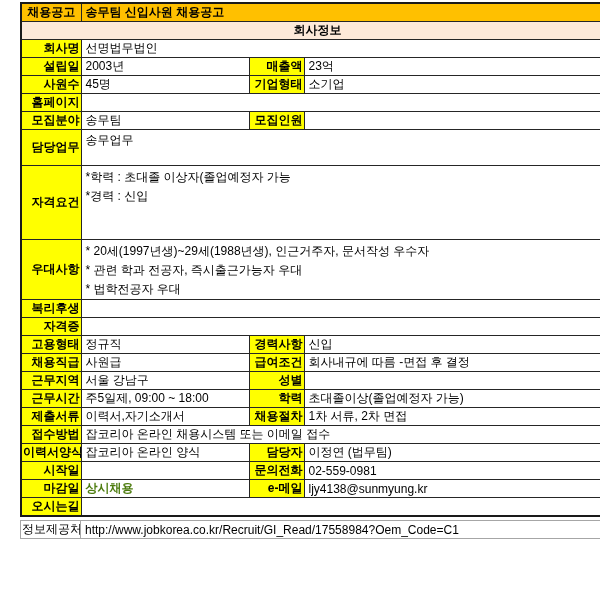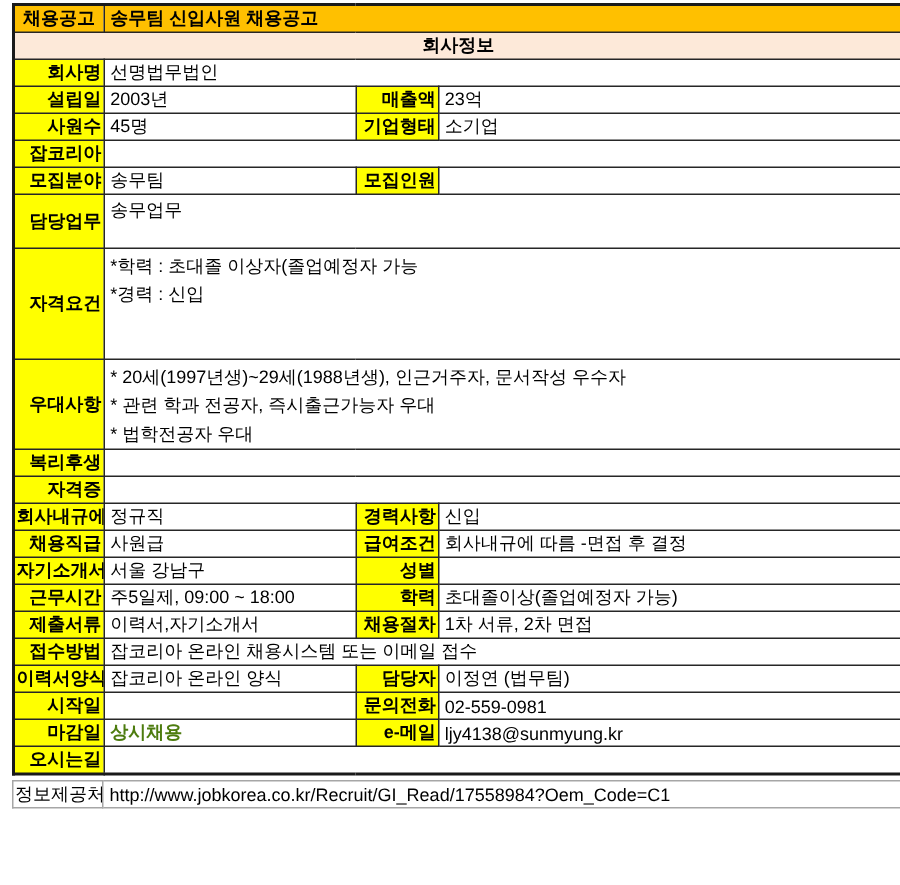--- a/index.html
+++ b/index.html
@@ -3,21 +3,21 @@
 <meta charset="utf-8">
 <style>
   * { box-sizing: border-box; }
   html, body { margin: 0; padding: 0; }
   body {
     width: 600px; height: 590px;
     background: #ffffff;
     font-family: "Liberation Sans", "DejaVu Sans", sans-serif;
     color: #000;
   }
-  .wrap { padding: 2px 0 0 8px; }
+  .wrap { padding: 2px 0 0 20px; }
   table {
     border-collapse: collapse;
     table-layout: fixed;
     width: 593px;
     font-size: 12px;
   }
   td {
     border: 1px solid #262626;
     padding: 0 4px;
     height: 18px;
@@ -85,21 +85,21 @@
       <td class="lbl">매출액</td>
       <td class="val">23억</td>
     </tr>
     <tr>
       <td class="lbl">사원수</td>
       <td class="val">45명</td>
       <td class="lbl">기업형태</td>
       <td class="val">소기업</td>
     </tr>
     <tr>
-      <td class="lbl">잡코리아</td>
+      <td class="lbl">홈페이지</td>
       <td class="val" colspan="3"></td>
     </tr>
 
     <tr>
       <td class="lbl">모집분야</td>
       <td class="val">송무팀</td>
       <td class="lbl">모집인원</td>
       <td class="val"></td>
     </tr>
     <tr>
@@ -124,33 +124,33 @@
     <tr>
       <td class="lbl">복리후생</td>
       <td class="val" colspan="3"></td>
     </tr>
     <tr>
       <td class="lbl">자격증</td>
       <td class="val" colspan="3"></td>
     </tr>
 
     <tr>
-      <td class="lbl">회사내규에</td>
+      <td class="lbl">고용형태</td>
       <td class="val">정규직</td>
       <td class="lbl">경력사항</td>
       <td class="val">신입</td>
     </tr>
     <tr>
       <td class="lbl">채용직급</td>
       <td class="val">사원급</td>
       <td class="lbl">급여조건</td>
       <td class="val">회사내규에 따름 -면접 후 결정</td>
     </tr>
     <tr>
-      <td class="lbl">자기소개서</td>
+      <td class="lbl">근무지역</td>
       <td class="val">서울 강남구</td>
       <td class="lbl">성별</td>
       <td class="val"></td>
     </tr>
     <tr>
       <td class="lbl">근무시간</td>
       <td class="val">주5일제, 09:00 ~ 18:00</td>
       <td class="lbl">학력</td>
       <td class="val">초대졸이상(졸업예정자 가능)</td>
     </tr>

